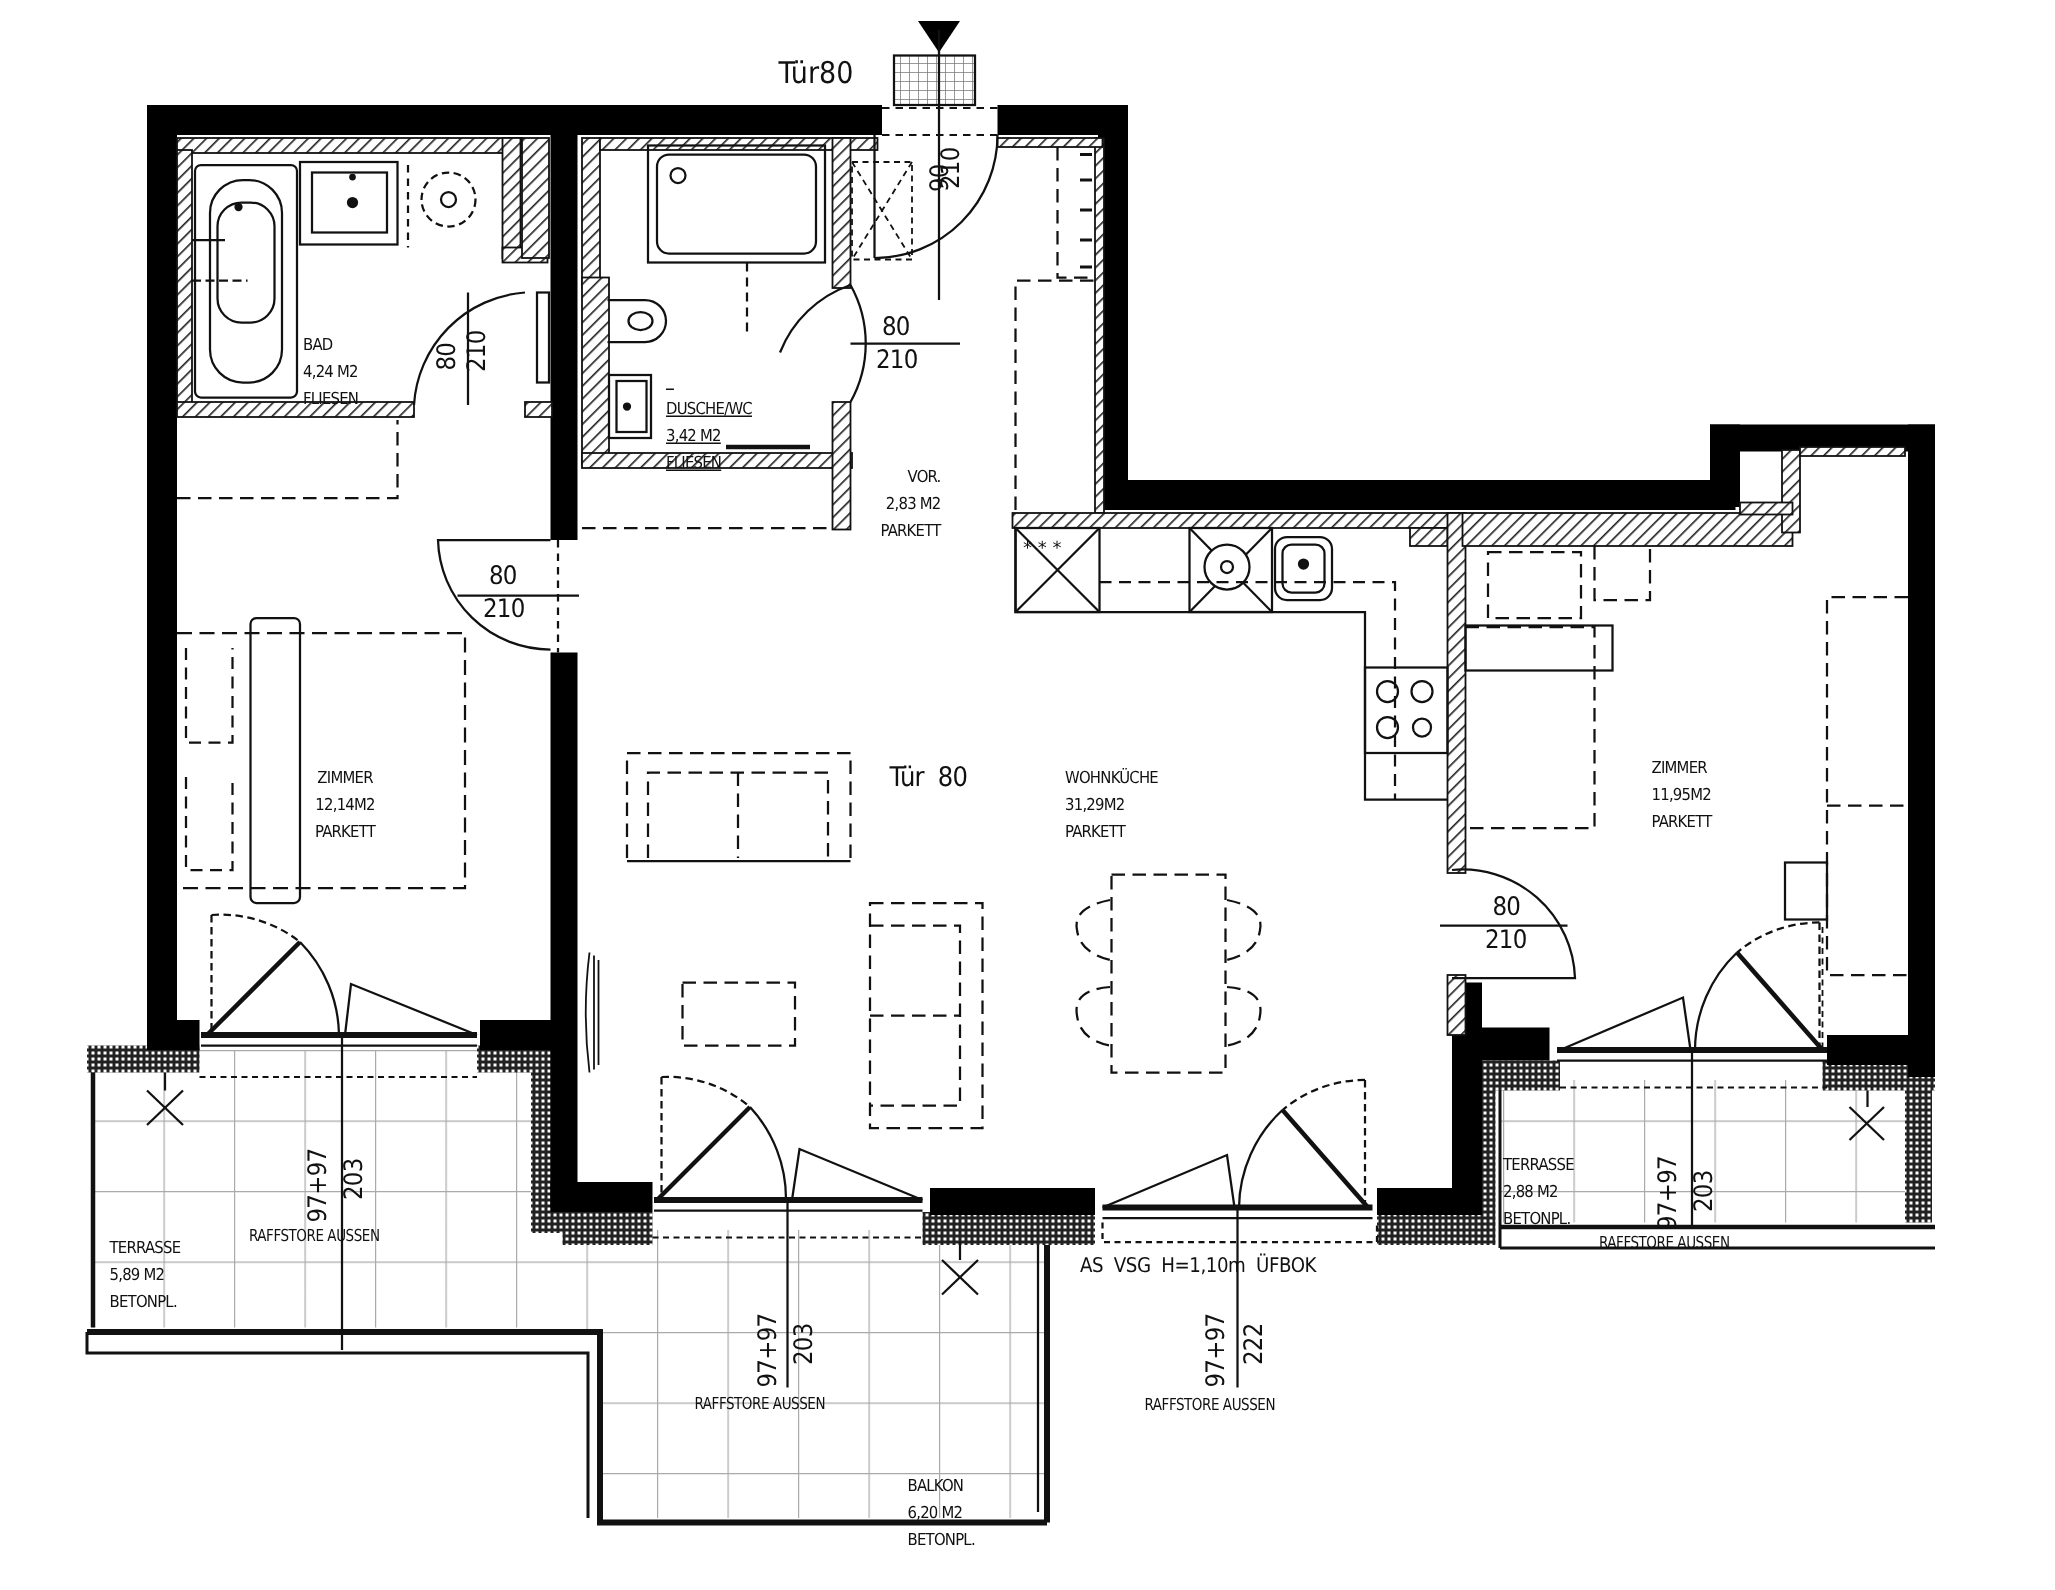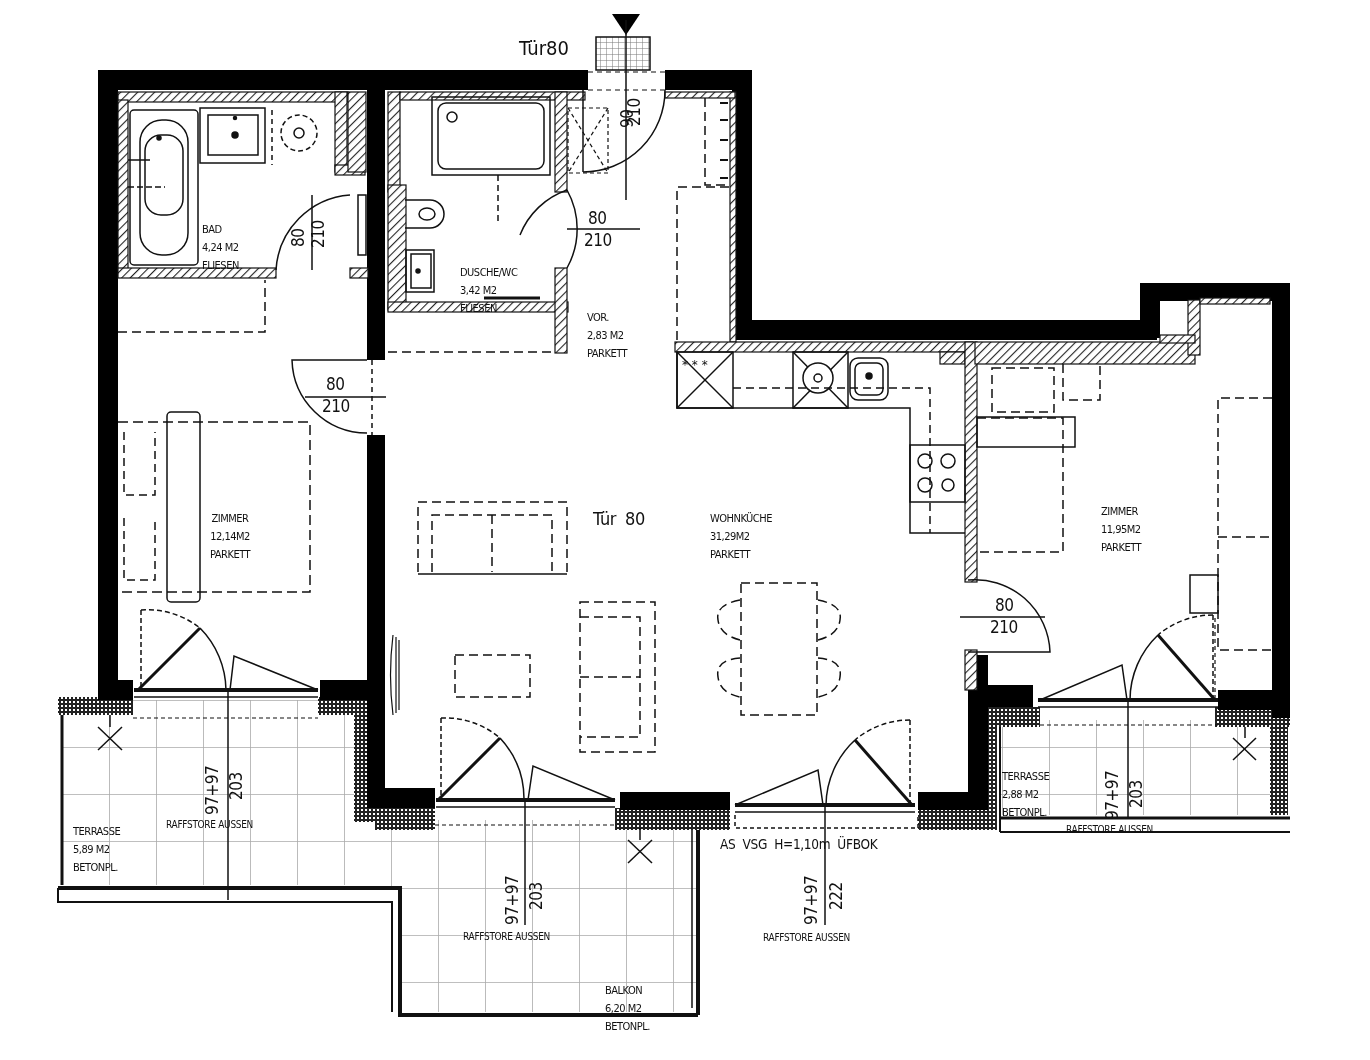--- a/index.html
+++ b/index.html
@@ -371,27 +371,27 @@
 <div class="lbl dimv" style="left:619px;top:128px;">90</div>
 <div class="lbl dimv" style="left:621px;top:130px;"></div>
 <div class="lbl dimv" style="left:626px;top:126px;">210</div>
 
 <div class="lbl room" style="left:202px;top:185px;">
   <div>BAD</div><div>4,24  M2</div><div>FLIESEN</div>
 </div>
 <div class="lbl dimv" style="left:290px;top:247px;">80</div>
 <div class="lbl dimv" style="left:310px;top:248px;">210</div>
 
-<div class="lbl room" style="left:460px;top:228px;">
+<div class="lbl room" style="left:444px;top:228px;text-decoration:underline;">
   <div>DUSCHE/WC</div><div>3,42  M2</div><div>FLIESEN</div>
 </div>
 <div class="lbl dim" style="left:588px;top:210px;">80</div>
 <div class="lbl dim" style="left:584px;top:232px;">210</div>
 
-<div class="lbl room" style="left:587px;top:273px;">
+<div class="lbl room" style="left:587px;top:273px;text-align:right;">
   <div>VOR.</div><div>2,83  M2</div><div>PARKETT</div>
 </div>
 
 <div class="lbl dim" style="left:326px;top:376px;">80</div>
 <div class="lbl dim" style="left:322px;top:398px;">210</div>
 <div class="lbl room" style="left:210px;top:474px;text-align:center;">
   <div>ZIMMER</div><div>12,14M2</div><div>PARKETT</div>
 </div>
 
 <div class="lbl room" style="left:710px;top:474px;">

